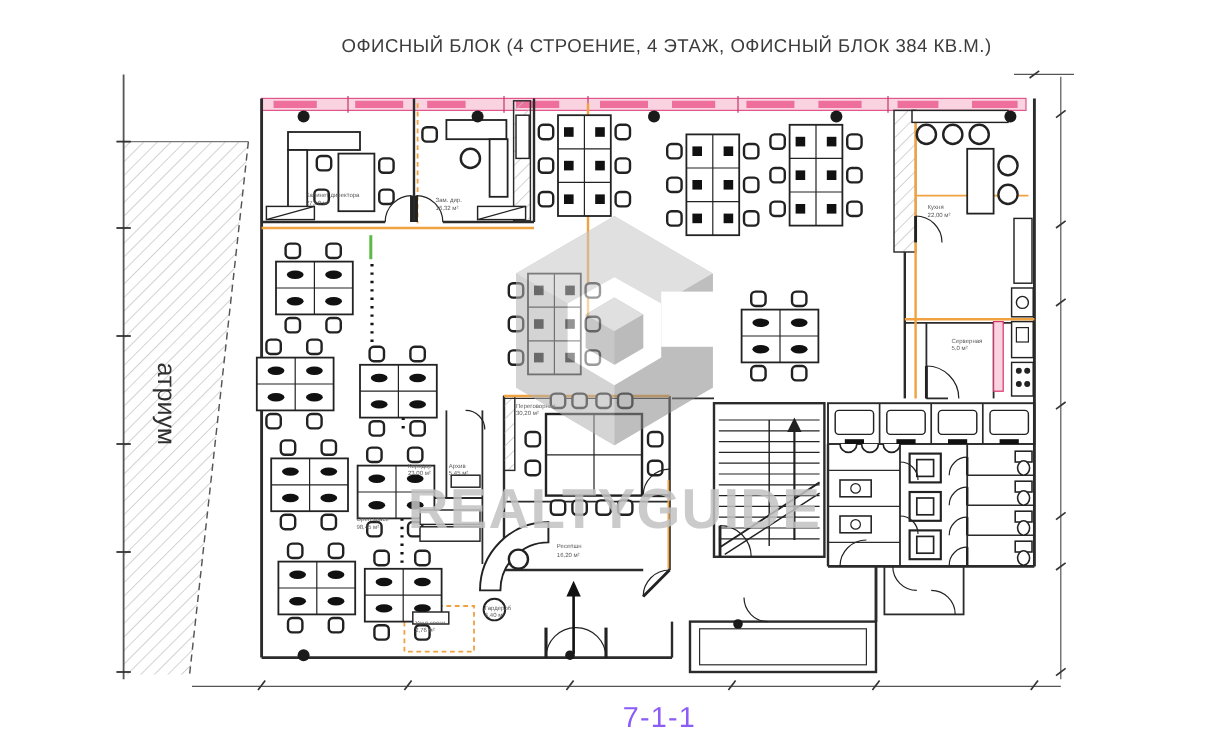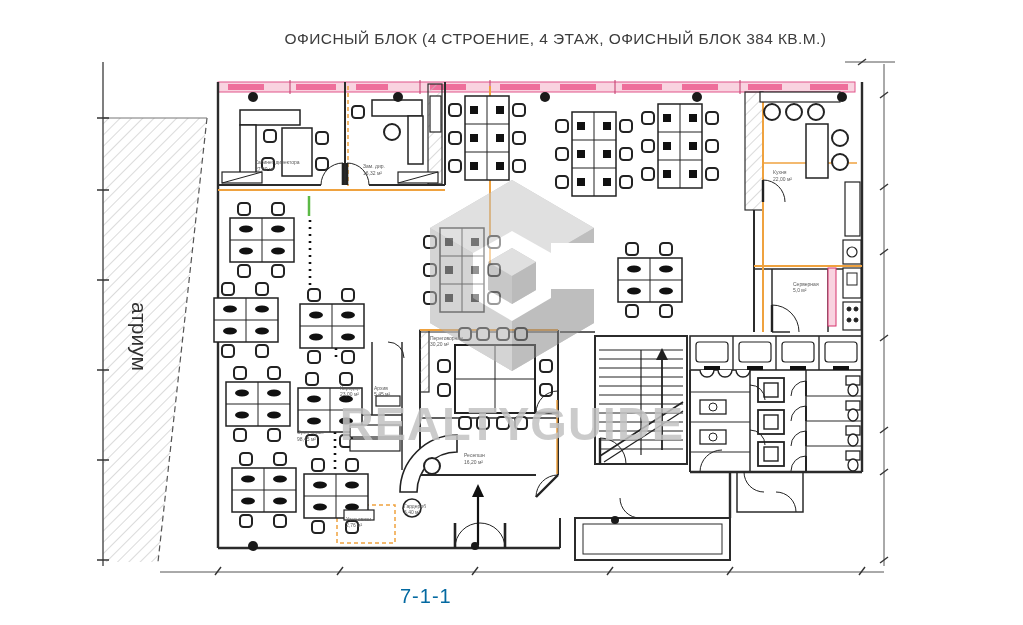--- a/index.html
+++ b/index.html
@@ -1,21 +1,21 @@
 <!DOCTYPE html>
 <html><head>
 <meta charset="utf-8">
 <style>
   html,body{margin:0;padding:0;background:#ffffff;}
   #page{position:relative;width:1023px;height:625px;background:#ffffff;overflow:hidden;
         font-family:"Liberation Sans", sans-serif;}
   #plan-title{position:absolute;left:0;top:30px;width:100%;text-align:center;
         font-size:15.5px;letter-spacing:.4px;color:#3c3c3c;font-weight:400;padding-left:44px;}
-  #drawing-number{position:absolute;left:400px;top:585px;width:180px;text-align:left;
-        font-size:20px;color:#0369a1;letter-spacing:1px;}
+  #drawing-number{position:absolute;left:400px;top:585px;width:180px;text-align:right;
+        font-size:24px;color:#8b5cf6;letter-spacing:1px;}
   svg text{font-family:"Liberation Sans", sans-serif;}
   .roomlbl{font-size:5px;fill:#5a5a5a;}
   .wm-text{font-size:47px;font-weight:bold;fill:#c3c3c3;letter-spacing:1px;opacity:.85;}
 </style>
 </head>
 <body>
 
 <div id="page">
 
   <div id="plan-title">ОФИСНЫЙ БЛОК (4 СТРОЕНИЕ, 4 ЭТАЖ, ОФИСНЫЙ БЛОК 384 КВ.М.)</div>

